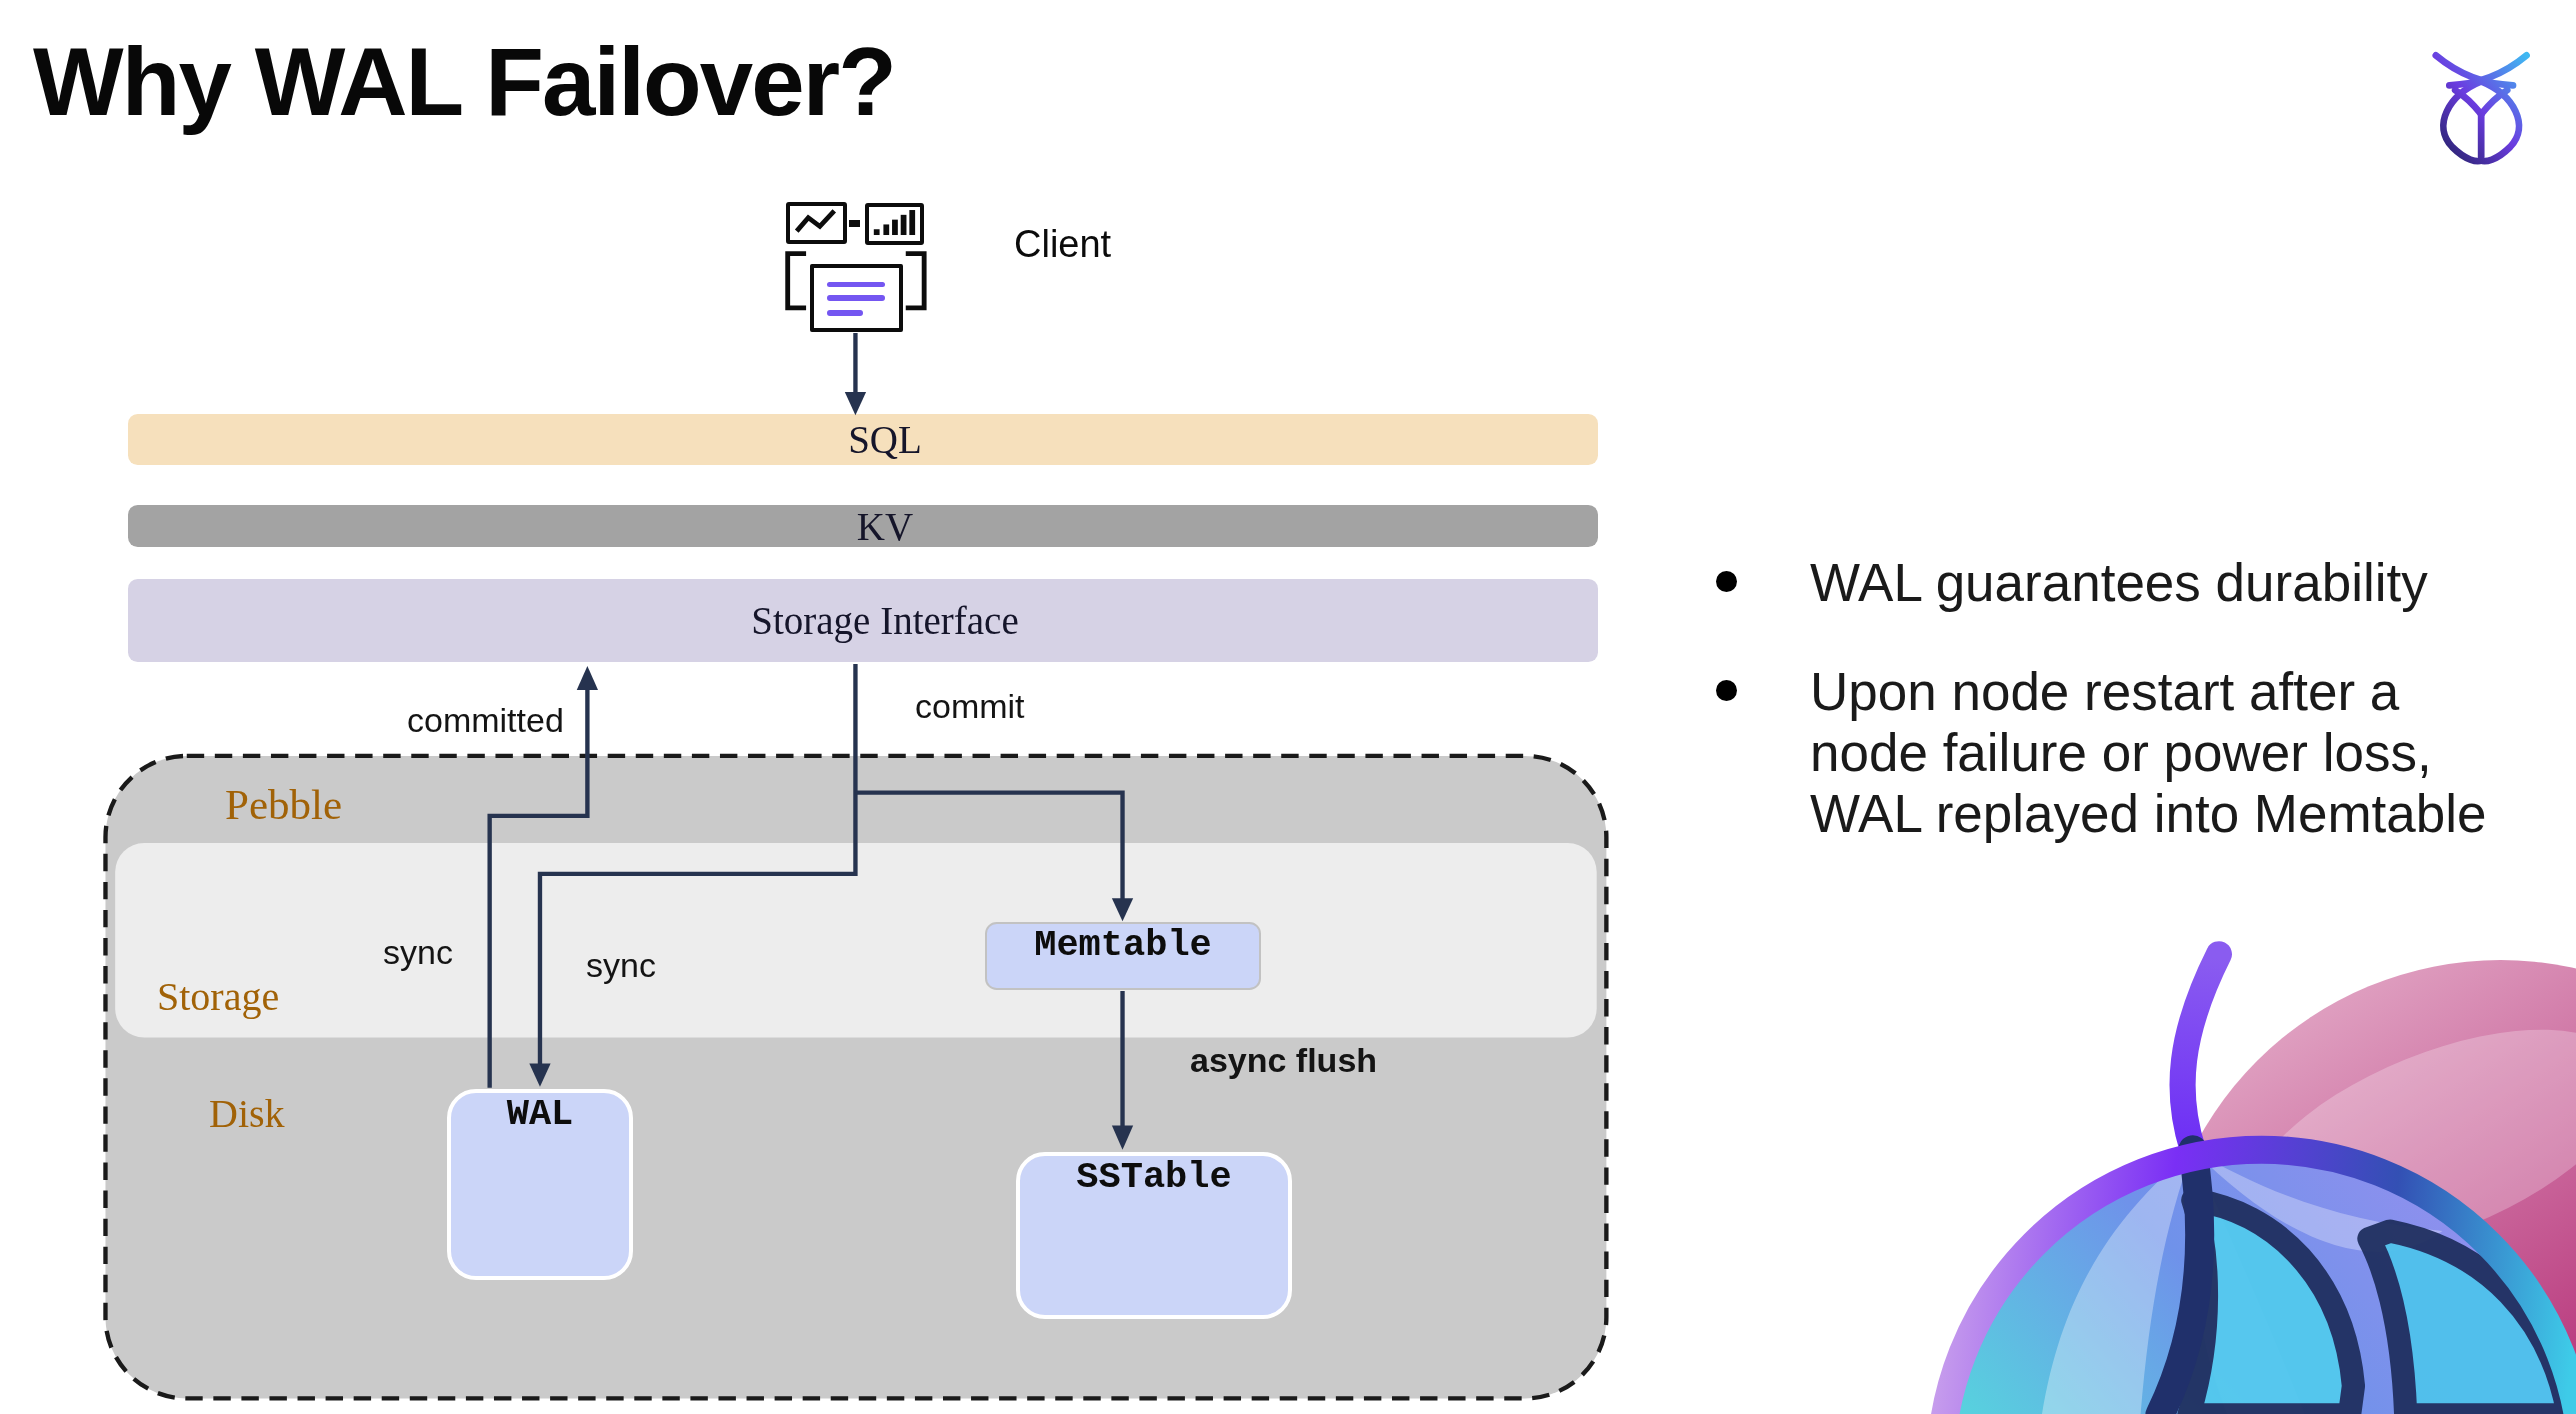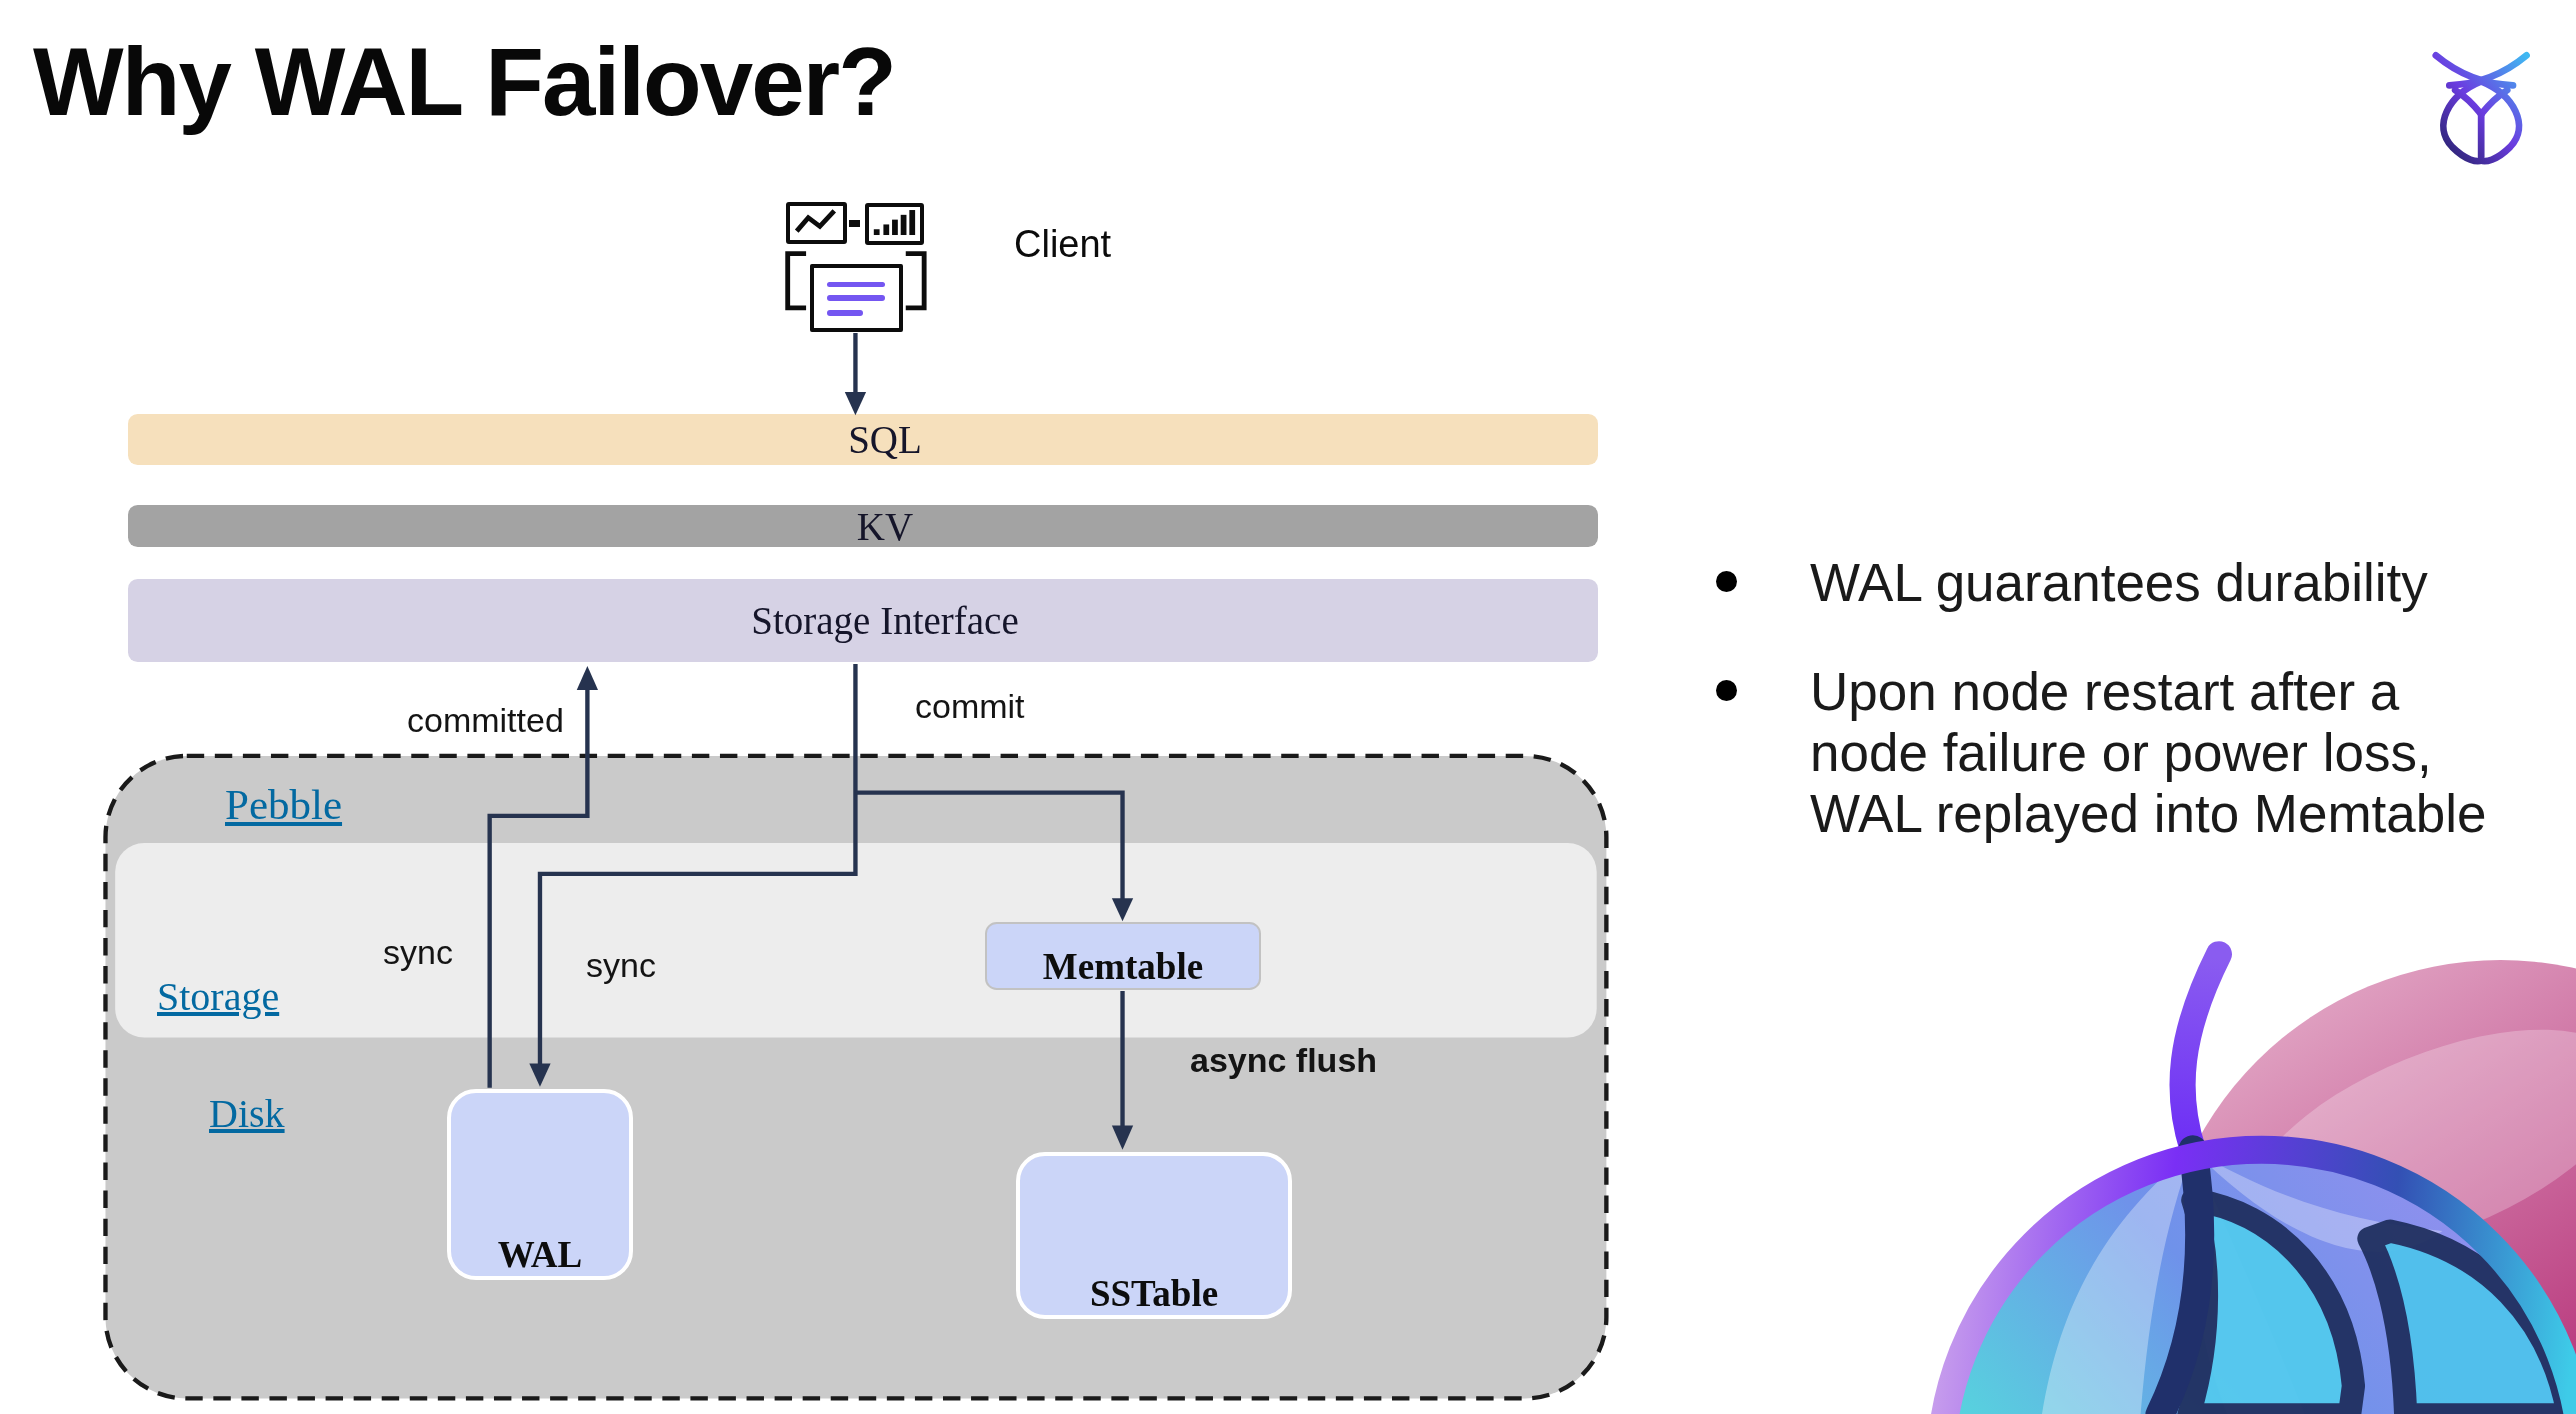--- a/index.html
+++ b/index.html
@@ -53,44 +53,43 @@
     color:#15152a;
     padding-left:44px;
   }
   .bar-sql{top:414px; height:51px; background:#f6e0bc;}
   .bar-kv{top:505px; height:42px; background:#a3a3a3;}
   .bar-storage{top:579px; height:83px; background:#d6d2e5;}
 
   
   .serif-label{
     font-family:"Liberation Serif", serif;
-    color:#0369a1;
-    text-decoration:underline;
+    color:#a16207;
   }
   .lbl-pebble{left:225px; top:780px; font-size:43px;}
   .lbl-memory{left:157px; top:973px; font-size:40px;}
   .lbl-disk{left:209px; top:1090px; font-size:40px;}
 
   
   .edge-label{
     font-size:34px;
     color:#141414;
   }
   .lbl-committed{left:407px; top:701px;}
   .lbl-commit{left:915px; top:687px;}
   .lbl-sync-left{left:383px; top:933px;}
   .lbl-sync-right{left:586px; top:946px;}
   .lbl-async{left:1190px; top:1041px;font-weight:bold;}
 
   
   .node{
     box-sizing:border-box;
     background:#cbd5f8;
-    display:flex; align-items:flex-end; justify-content:center;
-    font-family:Liberation Serif, serif;
+    display:flex; align-items:flex-start; justify-content:center;
+    font-family:Liberation Mono, monospace;
     font-weight:700;
     font-size:37px;
     color:#0d0d0d;
   }
   .node-wal{left:447px; top:1089px; width:186px; height:191px; border:4.8px solid #ffffff; border-radius:29px;}
   .node-memtable{left:985px; top:922px; width:276px; height:68px; border:2.9px solid #c2c2c2; border-radius:11.6px;}
   .node-sstable{left:1016px; top:1152px; width:276px; height:167px; border:4.8px solid #ffffff; border-radius:29px;}
 
   
   .bullets{left:1716px; top:534px; width:832px;}

